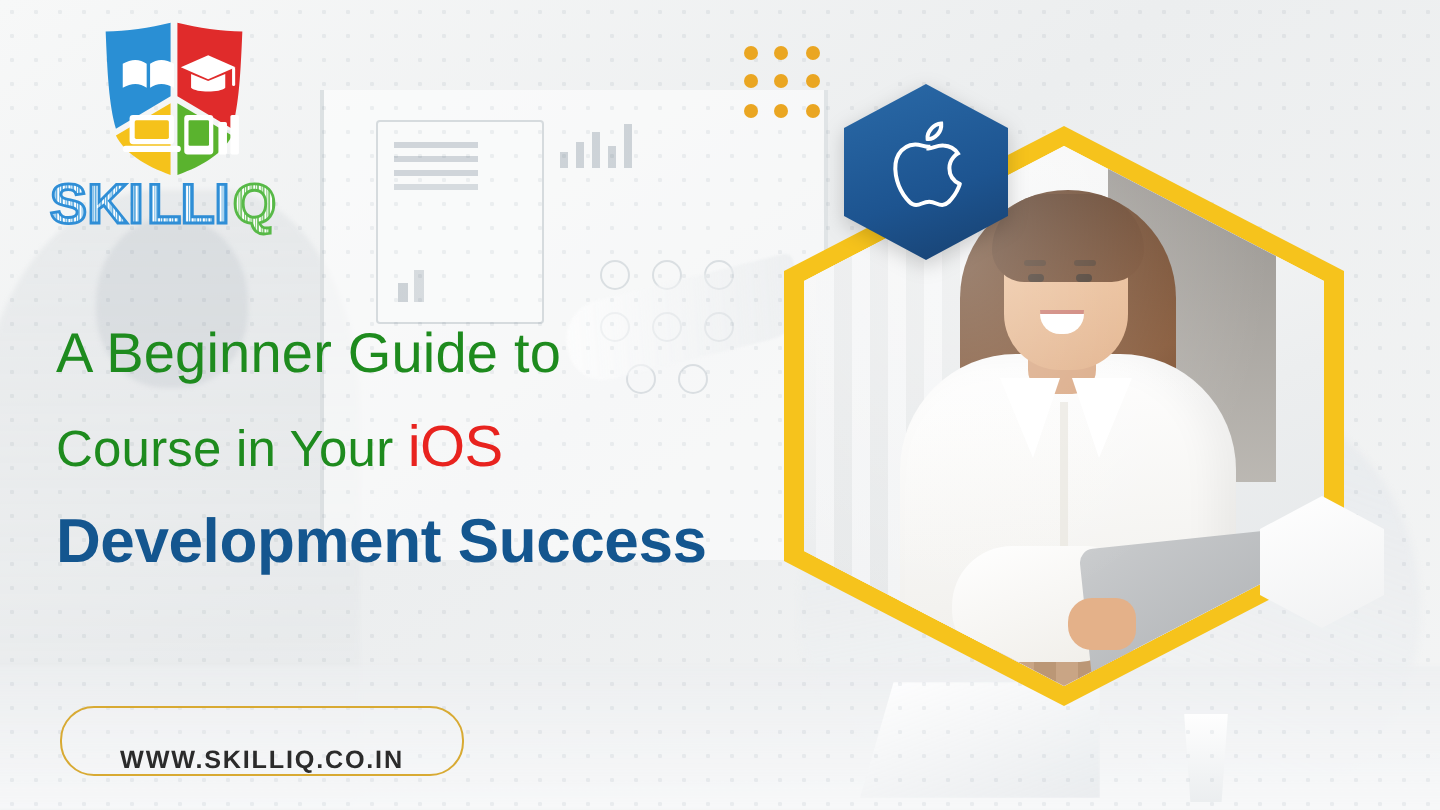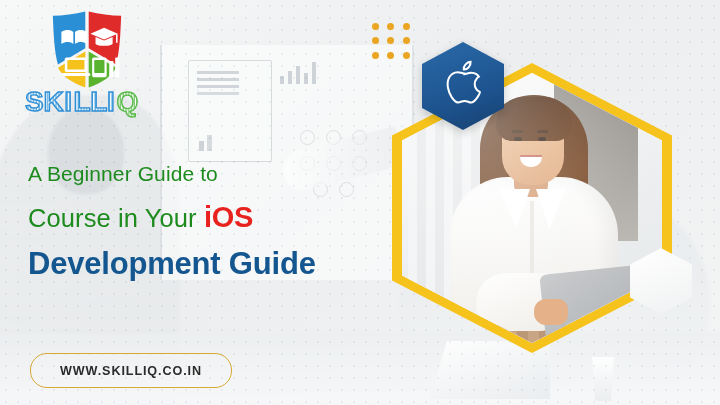--- a/index.html
+++ b/index.html
@@ -206,57 +206,57 @@
     left: 28px;
     top: 163px;
     width: 360px;
   }
   .hl-line {
     margin: 0;
     line-height: 1.0;
     white-space: nowrap;
   }
   .hl-1 {
-    font-size: 21px;
+    font-size: 28px;
     color: #1e8b1e;
     font-weight: 400;
     letter-spacing: 0.1px;
     padding-bottom: 19px;
   }
   .hl-2 {
     font-size: 25.5px;
     color: #1e8b1e;
     font-weight: 400;
     letter-spacing: 0.1px;
     padding-bottom: 16px;
   }
   .hl-2 .ios {
     color: #e8231f;
-    font-weight: 700;
+    font-weight: 400;
     font-size: 29px;
     letter-spacing: -0.3px;
   }
   .hl-3 {
     font-size: 31px;
     color: #14568f;
     font-weight: 700;
     letter-spacing: -0.2px;
   }
 
   
   .url-badge {
     position: absolute;
     left: 30px;
     bottom: 17px;
     width: 200px;
     height: 33px;
     border: 1.6px solid #d8aa33;
     border-radius: 17px;
     display: flex;
-    align-items: center;
+    align-items: flex-end;
     justify-content: center;
     background: rgba(255,255,255,0.12);
   }
   .url-badge span {
     font-size: 12.6px;
     font-weight: 700;
     letter-spacing: 0.9px;
     color: #2b2b2b;
   }
 
@@ -580,21 +580,21 @@
       </g>
     </svg>
   </div>
 
   <div class="headline">
     <div class="hl-line hl-1">A Beginner Guide to</div>
     <div class="hl-line hl-2">
       <span>Course in Your</span>
       <span class="ios">iOS</span>
     </div>
-    <div class="hl-line hl-3">Development Guide</div>
+    <div class="hl-line hl-3">Development Success</div>
   </div>
 
   <div class="url-badge">
     <span>WWW.SKILLIQ.CO.IN</span>
   </div>
 
   <div class="dot-grid">
     <i></i>
       <i></i>
       <i></i>

